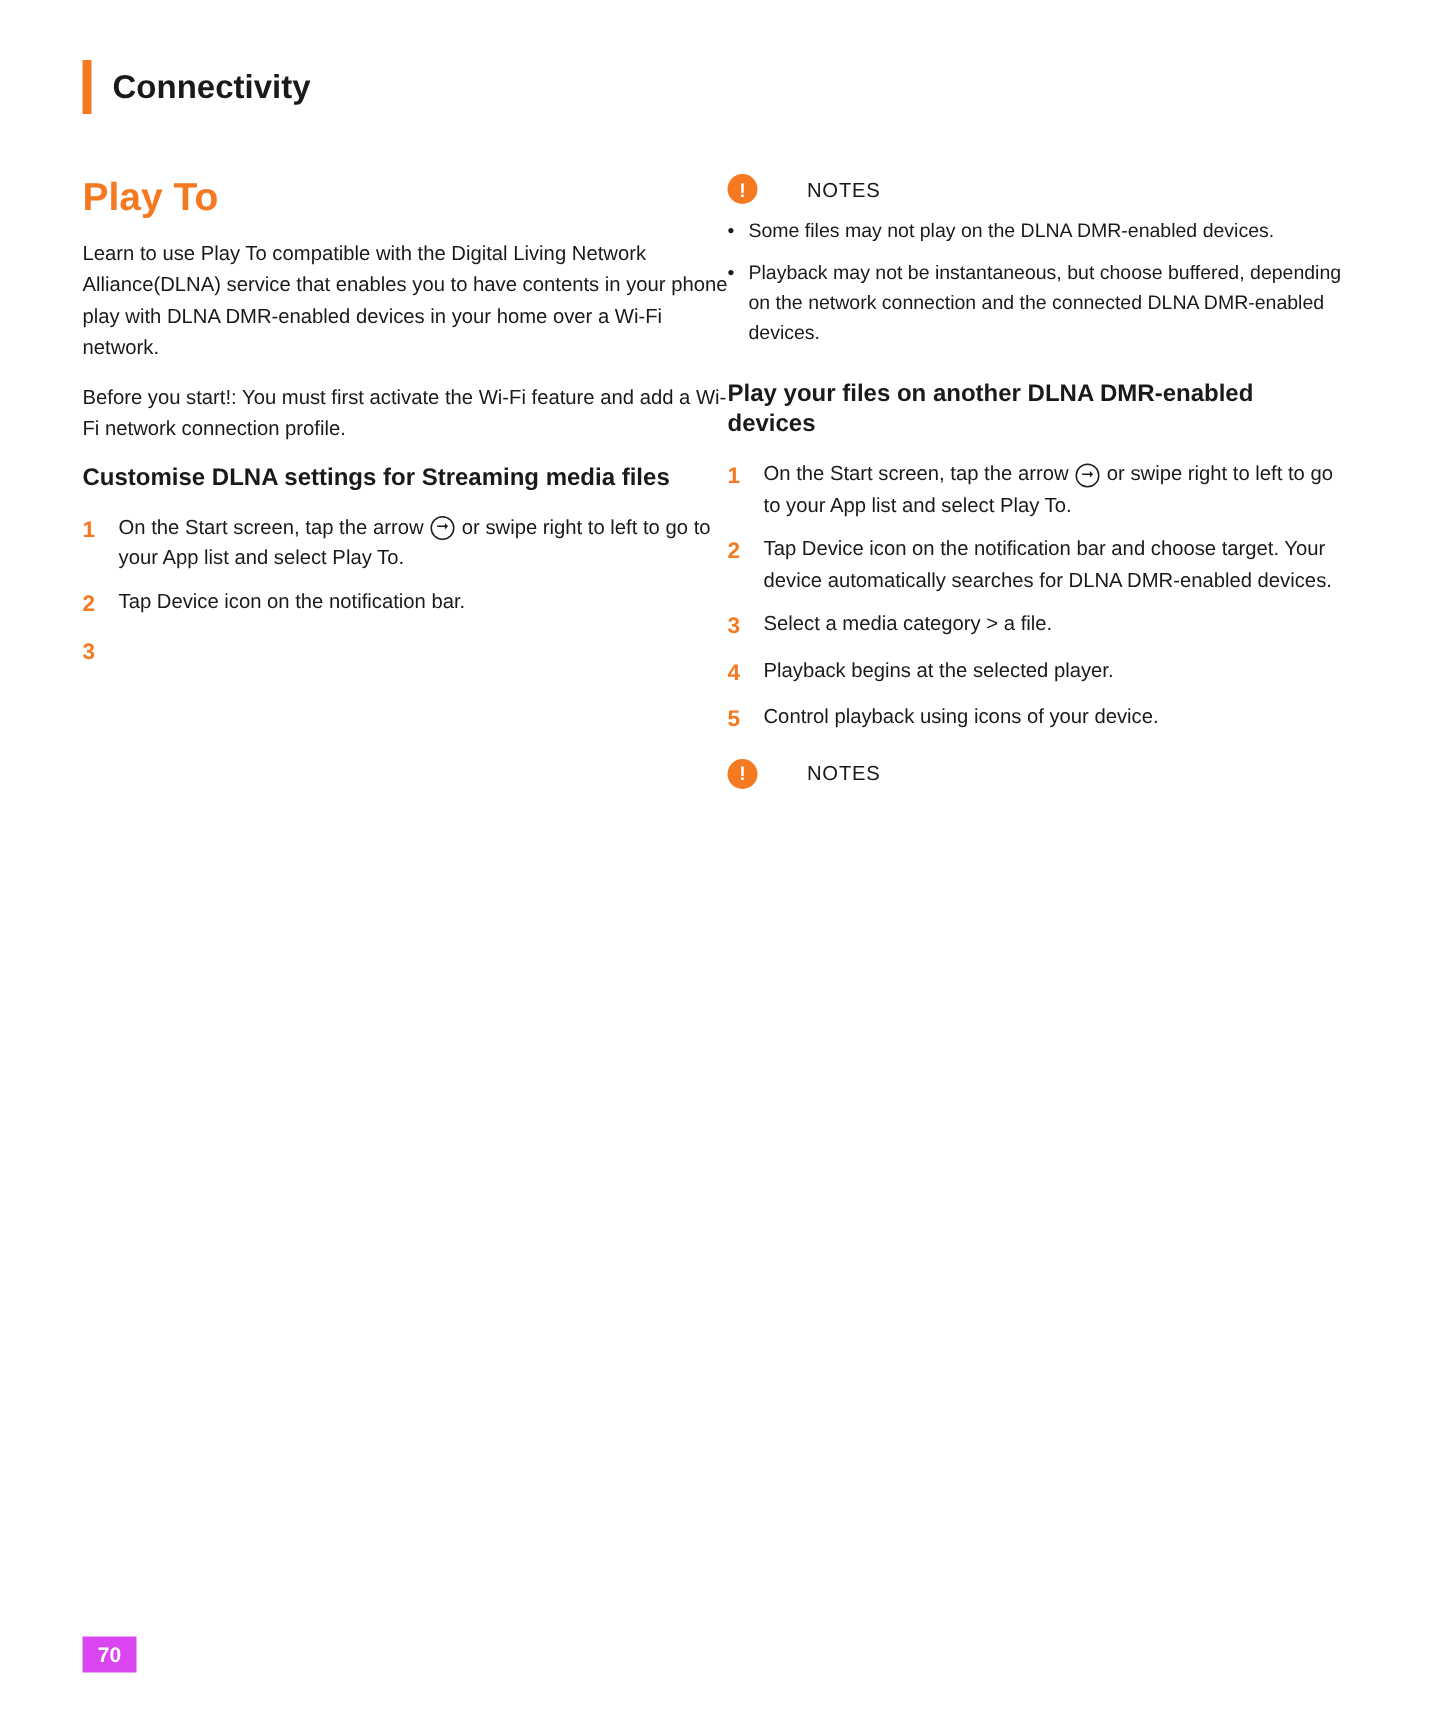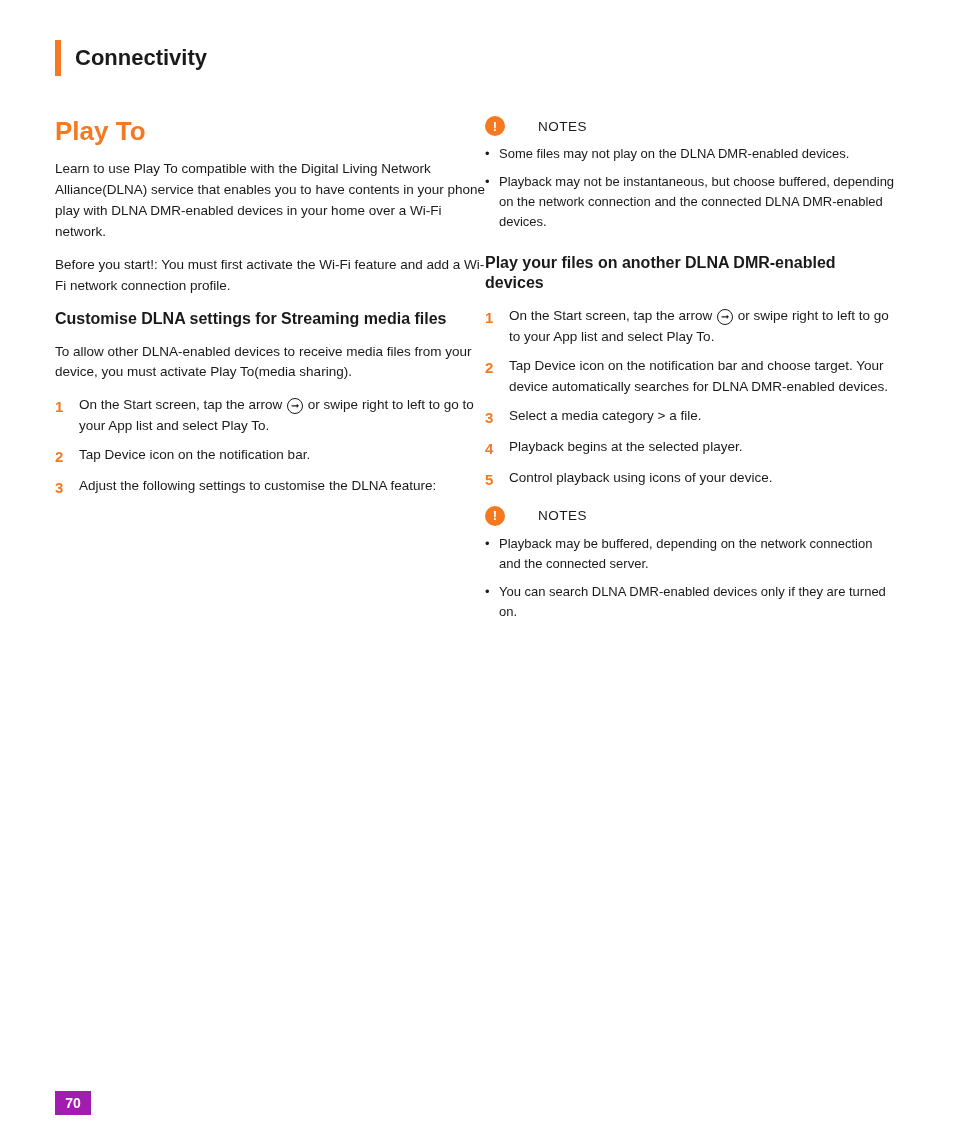--- a/index.html
+++ b/index.html
@@ -175,21 +175,21 @@
       margin: 0 1px;
       vertical-align: middle;
       line-height: 1;
     }
 
     
     .page-number {
       position: absolute;
       bottom: 30px;
       left: 55px;
-      background: #a21caf;
+      background: #d946ef;
       color: white;
       font-weight: 700;
       font-size: 14px;
       padding: 4px 10px;
       min-width: 36px;
       text-align: center;
     }
   </style>
 </head>
 <body>
@@ -208,34 +208,32 @@
       <div class="section-title-orange">Play To</div>
 
       <p class="body-text">Learn to use Play To compatible with the Digital Living Network Alliance(DLNA) service that enables you to have contents in your phone play with DLNA DMR-enabled devices in your home over a Wi-Fi network.</p>
 
       <p class="body-text">
         <span class="bold-inline">Before you start!:</span><span> You must first activate the Wi-Fi feature and add a Wi-Fi network connection profile.</span>
       </p>
 
       <div class="section-title-black">Customise DLNA settings for Streaming media files</div>
 
-      <p class="body-text">To allow other DLNA-enabled devices to receive media files from your device, you must activate Play To(media sharing).</p>
 
       <ol class="numbered-list">
         <li>
           <span class="num">1</span>
           <span>On the Start screen, tap the arrow <span class="arrow-circle">➞</span> or swipe right to left to go to your App list and select Play To.</span>
         </li>
         <li>
           <span class="num">2</span>
           <span>Tap Device icon on the notification bar.</span>
         </li>
         <li>
           <span class="num">3</span>
-          <span>Adjust the following settings to customise the DLNA feature:</span>
         </li>
       </ol>
 
 
     </div>
 
     <div class="col-right">
 
       <div class="notes-box">
         <div class="notes-header">
@@ -271,24 +269,20 @@
           <span class="num">5</span>
           <span>Control playback using icons of your device.</span>
         </li>
       </ol>
 
       <div class="notes-box">
         <div class="notes-header">
           <div class="notes-icon">!</div>
           <span class="notes-label">NOTES</span>
         </div>
-        <ul class="notes-list">
-          <li>Playback may be buffered, depending on the network connection and the connected server.</li>
-          <li>You can search DLNA DMR-enabled devices only if they are turned on.</li>
-        </ul>
       </div>
 
     </div>
   </div>
 
   <div class="page-number">70</div>
 
 </div>
 
 </body></html>

